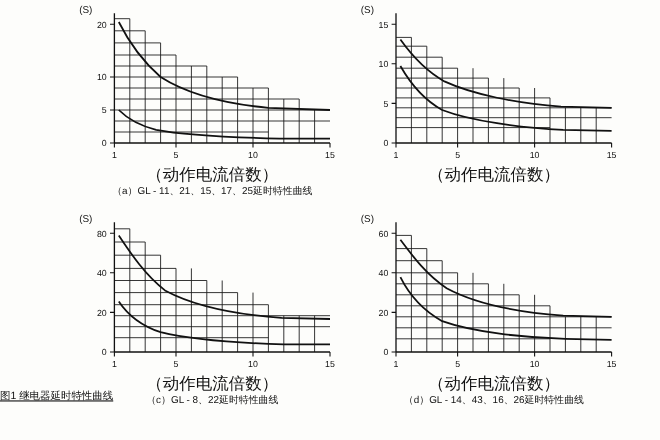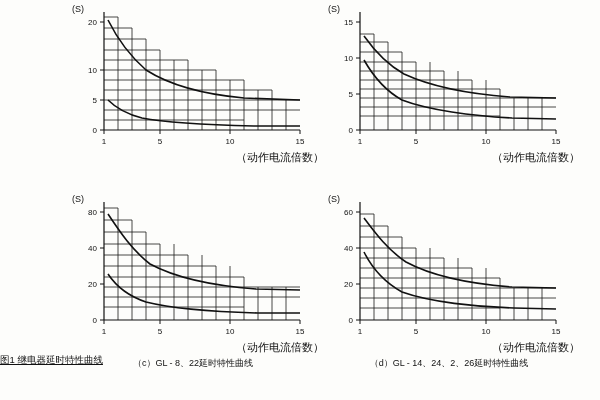--- a/index.html
+++ b/index.html
@@ -30,22 +30,22 @@
   .unit-label{
     position:absolute;
     left:10px;top:0px;
     font-size:9px;
     color:#111;
   }
   .xaxis-label{
     position:absolute;
     left:0;right:0;
     top:146px;
-    text-align:right;
-    font-size:11px;
+    text-align:center;
+    font-size:15px;
     color:#111;
   }
   .caption{
     position:absolute;
     left:0;right:0;
     top:163px;
     text-align:center;
     font-size:9px;
     color:#111;
   }
@@ -127,20 +127,21 @@
           <text class="tickfont" x="0" y="132" text-anchor="middle">1</text>
           <text class="tickfont" x="56" y="132" text-anchor="middle">5</text>
           <text class="tickfont" x="126" y="132" text-anchor="middle">10</text>
           <text class="tickfont" x="196" y="132" text-anchor="middle">15</text>
 
           <path d="M4,8 C14,28 26,44 42,58 C64,72 96,82 140,86 L196,88" fill="none" stroke="#111" stroke-width="1.6"></path>
           <path d="M4,88 C12,96 22,102 38,106 C64,111 110,113 150,114 L196,114" fill="none" stroke="#111" stroke-width="1.6"></path>
         </g>
       </svg>
       <div class="xaxis-label">（动作电流倍数）</div>
+      <div class="caption">（a）GL - 11、21、15、17、25延时特性曲线</div>
     </div>
 
     <div class="panel panel-b">
       <span class="unit-label">(S)</span>
       <svg class="plot" width="262" height="142">
         <g transform="translate(42,8)">
           <g stroke="#1a1a1a" stroke-width="0.8" fill="none">
             <line x1="0" y1="30" x2="28" y2="30"></line>
             <line x1="0" y1="40" x2="42" y2="40"></line>
             <line x1="0" y1="50" x2="56" y2="50"></line>
@@ -308,19 +309,19 @@
           </g>
           <text class="tickfont" x="0" y="132" text-anchor="middle">1</text>
           <text class="tickfont" x="56" y="132" text-anchor="middle">5</text>
           <text class="tickfont" x="126" y="132" text-anchor="middle">10</text>
           <text class="tickfont" x="196" y="132" text-anchor="middle">15</text>
           <path d="M4,16 C16,32 28,48 46,60 C72,74 112,82 152,85 L196,86" fill="none" stroke="#111" stroke-width="1.6"></path>
           <path d="M4,50 C12,66 24,80 42,90 C70,100 116,105 154,106 L196,107" fill="none" stroke="#111" stroke-width="1.6"></path>
         </g>
       </svg>
       <div class="xaxis-label">（动作电流倍数）</div>
-      <div class="caption">（d）GL - 14、24、2、26延时特性曲线</div>
+      <div class="caption">（d）GL - 14、43、16、26延时特性曲线</div>
     </div>
 
   </div>
 
   <div class="fig-caption">图1 继电器延时特性曲线</div>
 </div>
 
 </body></html>

